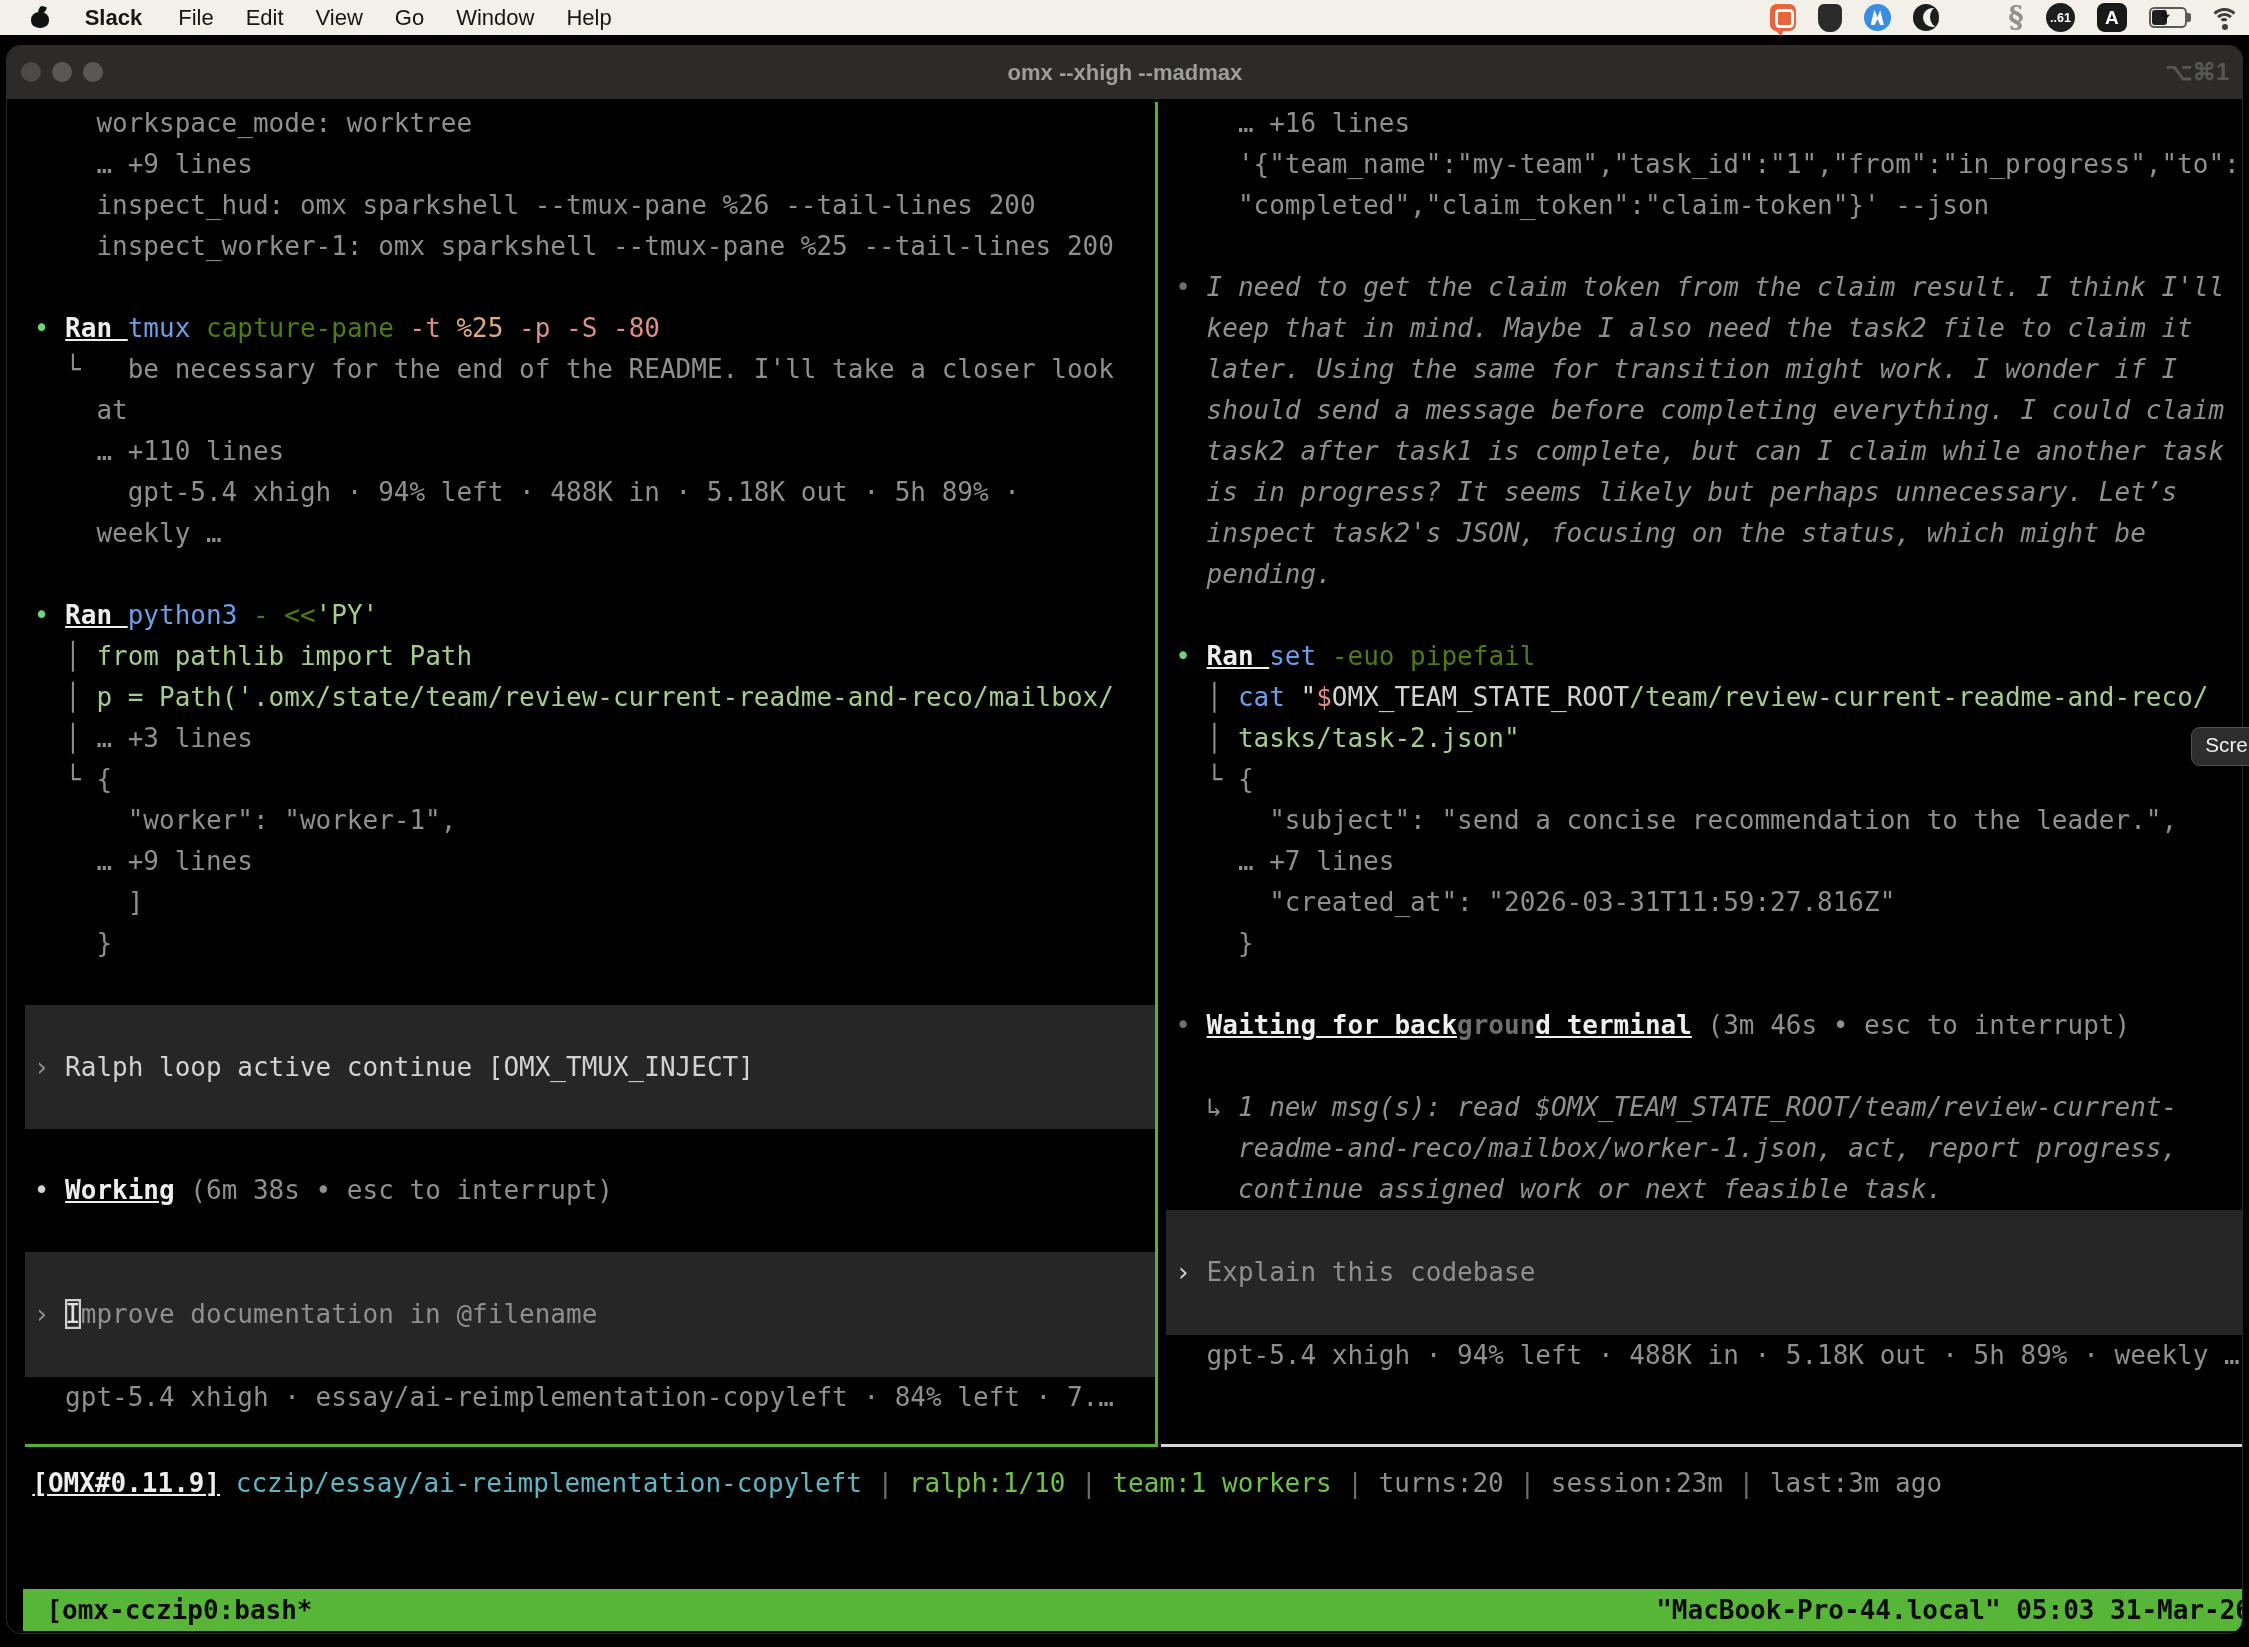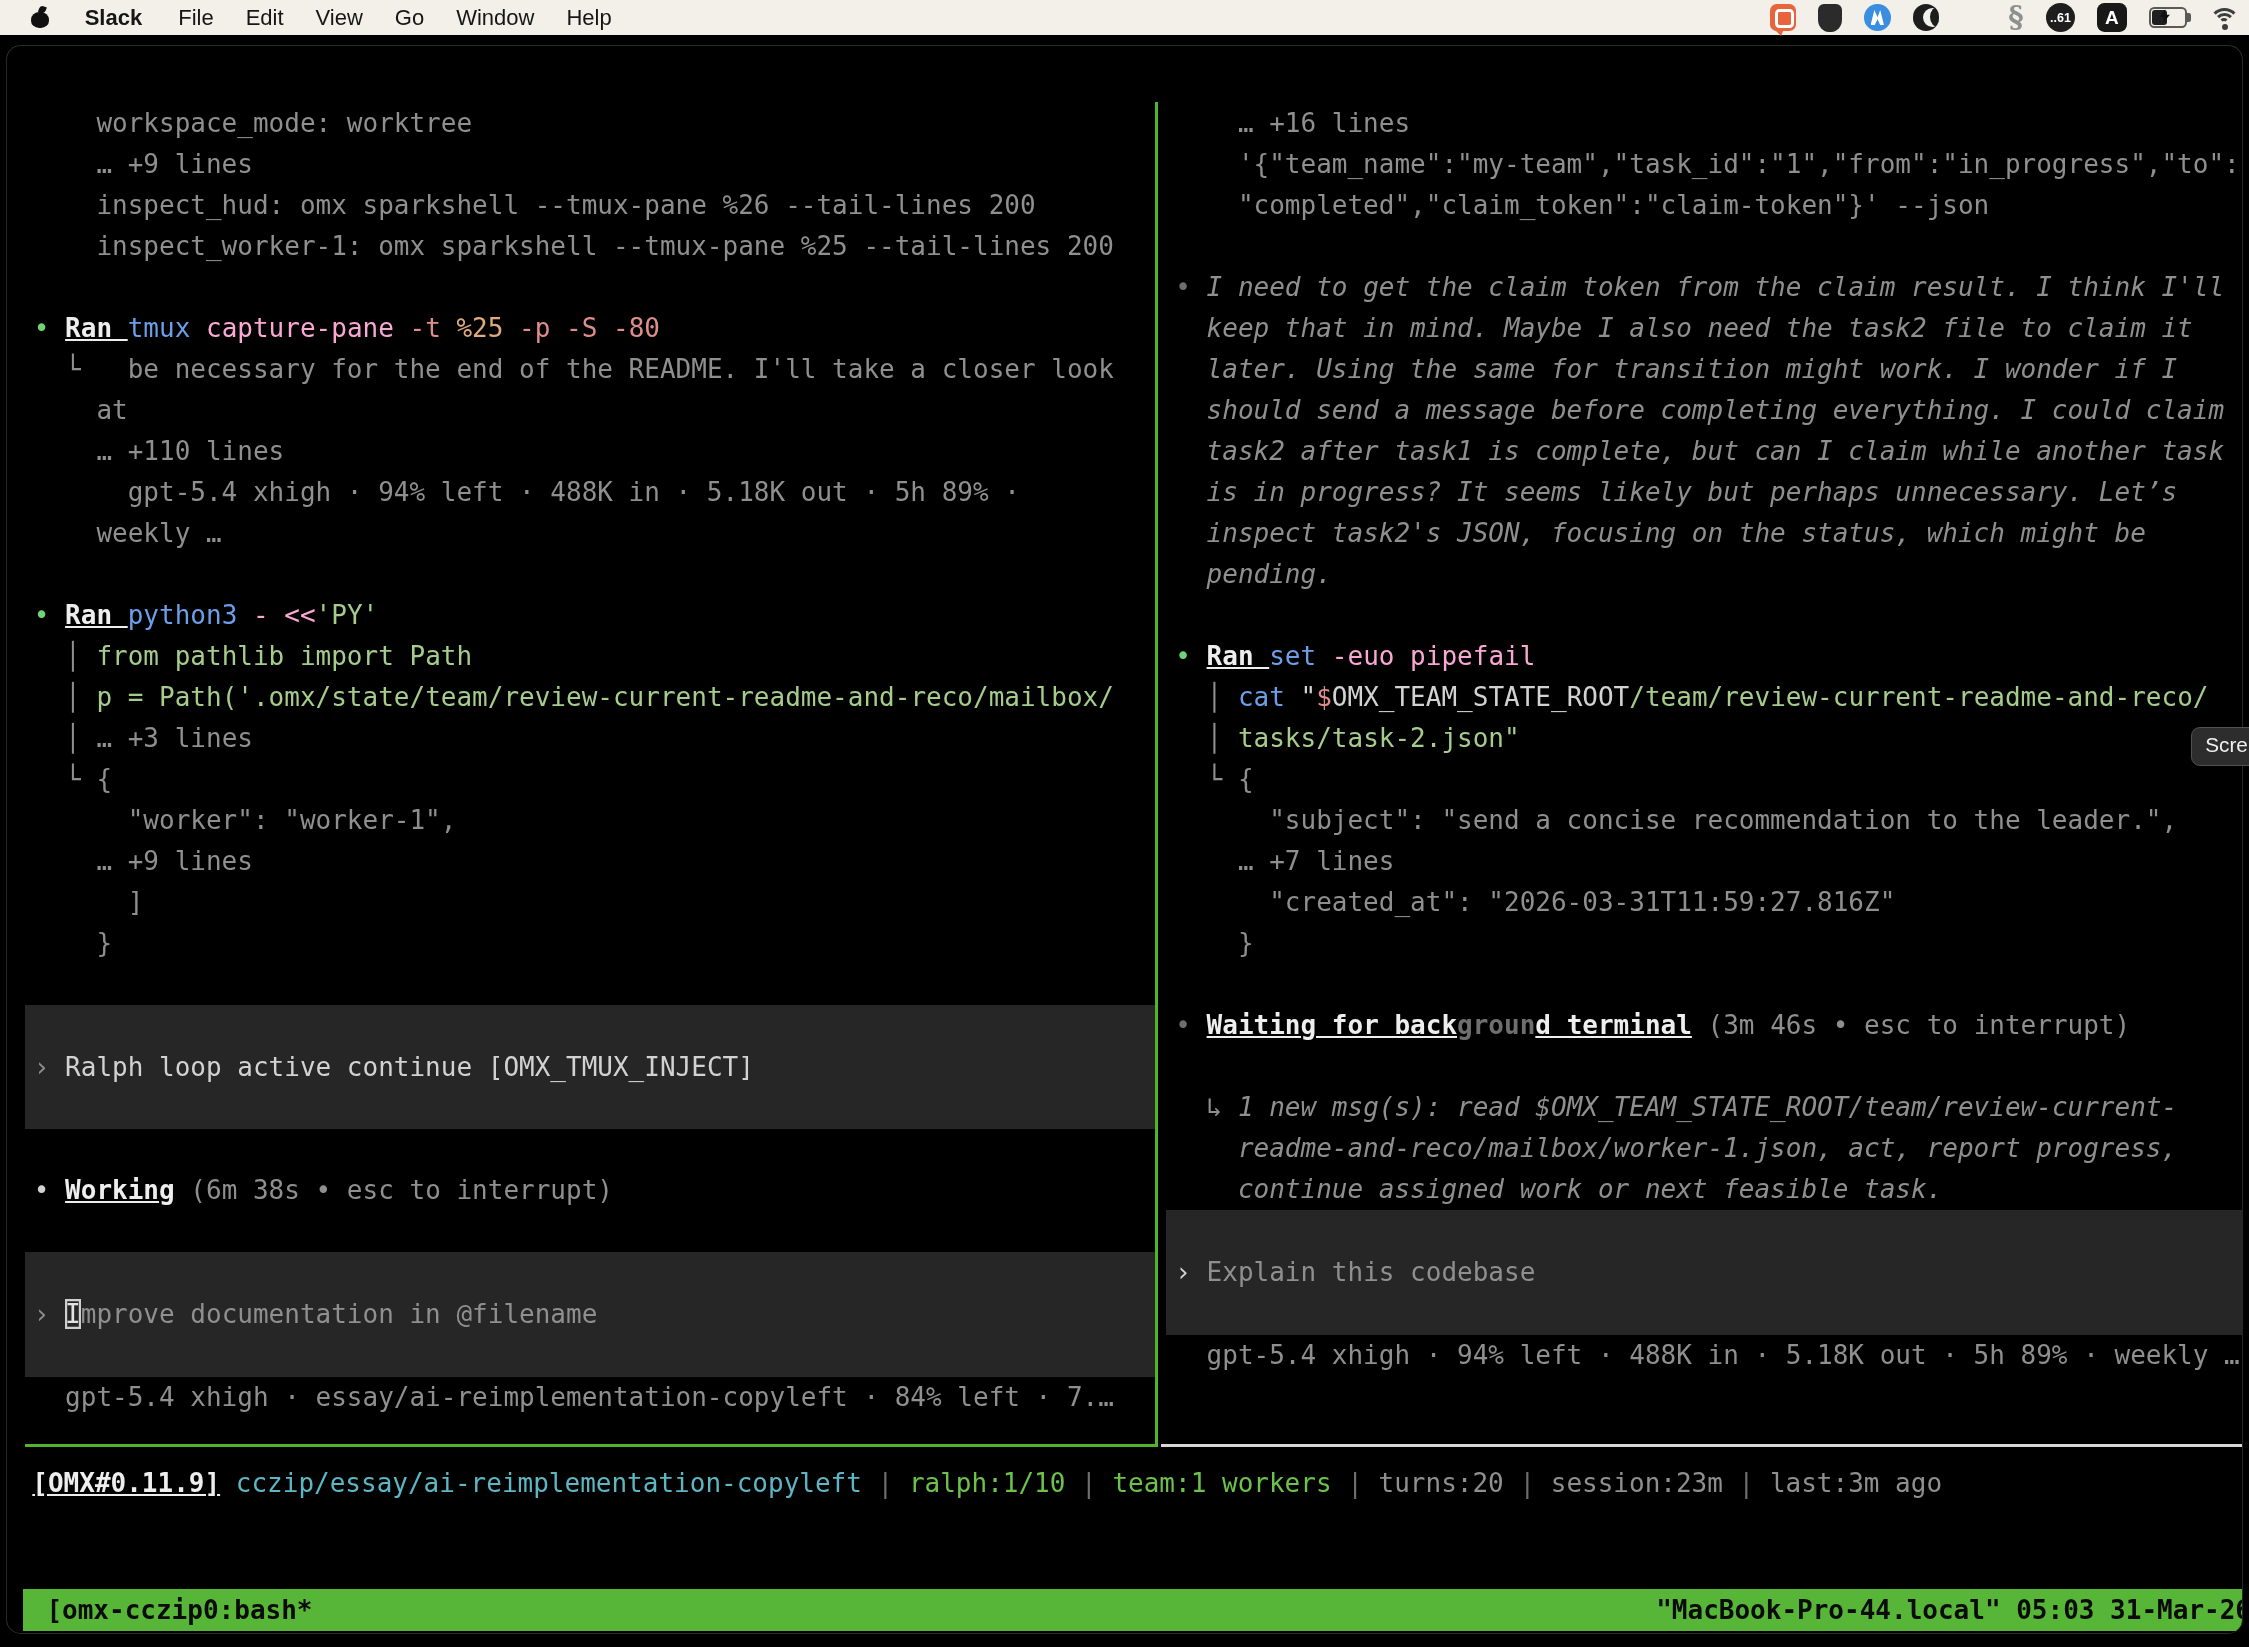--- a/index.html
+++ b/index.html
@@ -70,21 +70,21 @@
   .tmux-right{padding-right:7.4px;}
   
   .c-g{color:#8f8f8f;}
   .c-dg{color:#6e6e6e;}
   .c-gi{color:#8f8f8f;font-style:italic;}
   .c-w{color:#eeeeee;font-weight:700;text-decoration:underline;}
   .c-wd{color:#6f6f6f;font-weight:700;}
   .c-wl{color:#d2d2d2;}
   .c-gb{color:#6fd477;}
   .c-b{color:#6d9ee8;}
-  .c-p{color:#f9a8d4;}
+  .c-p{color:#4d7c0f;}
   .c-r{color:#de8d8d;}
   .c-o{color:#dfab7e;}
   .c-gr{color:#a5cc8b;}
   .c-cy{color:#5cb6c4;}
   .c-sg{color:#6cc24a;}
   .c-cur{color:#e2e2e2;box-shadow:inset 0 0 0 2.2px #cfcfcf;}
   
   .scre-tip{position:absolute;left:2191px;top:727px;width:81px;height:37px;background:#2d2d2d;border:1.5px solid #525252;border-radius:8.9px;color:#f0f0f0;font-family:"Liberation Sans",sans-serif;font-size:20.7px;line-height:34px;padding-left:13.3px;z-index:9;}
 </style>
 </head>
@@ -139,20 +139,29 @@
     <span class="ic ic-wifi">
         <i></i>
         <i></i>
         <i></i>
         <b></b>
       </span>
   </div>
 </div>
 
 <div class="window">
+  <div class="titlebar">
+    <div class="lights">
+      <span class="light l1"></span>
+      <span class="light l2"></span>
+      <span class="light l3"></span>
+    </div>
+    <div class="win-title">omx --xhigh --madmax</div>
+    <div class="win-hint">⌥⌘1</div>
+  </div>
   <div class="terminal">
     <div class="pane pane-left" id="pane-left">
         <div class="row"><span class="c-g">    workspace_mode: worktree</span></div>
         <div class="row"><span class="c-g">    … +9 lines</span></div>
         <div class="row"><span class="c-g">    inspect_hud: omx sparkshell --tmux-pane %26 --tail-lines 200</span></div>
         <div class="row"><span class="c-g">    inspect_worker-1: omx sparkshell --tmux-pane %25 --tail-lines 200</span></div>
         <div class="row"></div>
         <div class="row"><span class="c-gb">• </span><span class="c-w">Ran </span><span class="c-b">tmux </span><span class="c-p">capture-pane </span><span class="c-r">-t </span><span class="c-o">%25 </span><span class="c-r">-p -S -80</span></div>
         <div class="row"><span class="c-g">  └   </span><span class="c-g">be necessary for the end of the README. I'll take a closer look</span></div>
         <div class="row"><span class="c-g">    at</span></div>

